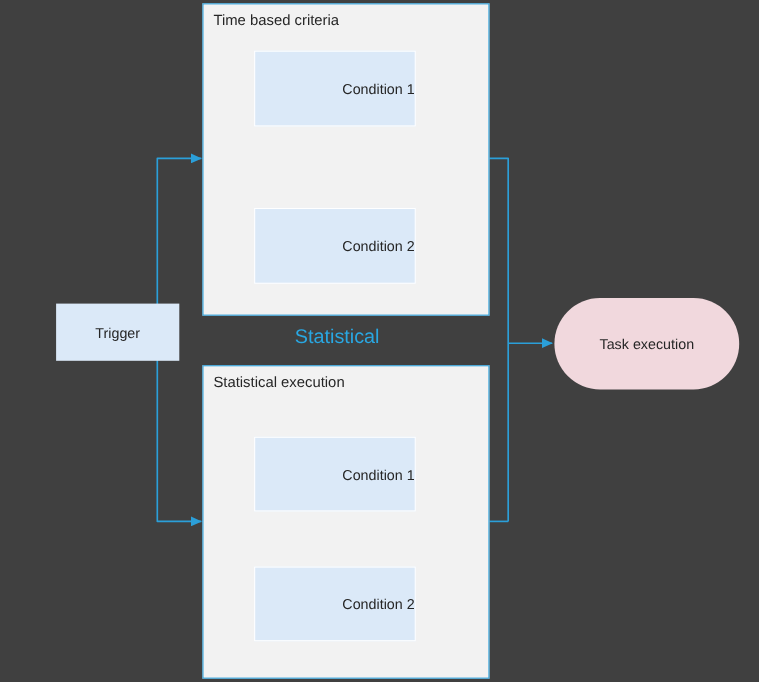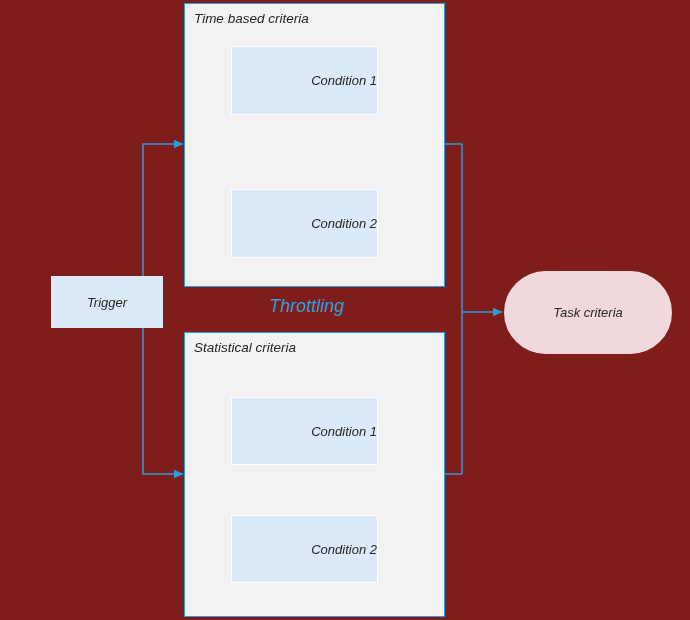--- a/index.html
+++ b/index.html
@@ -1,23 +1,22 @@
 <!DOCTYPE html>
 <html><head>
 <meta charset="utf-8">
 <style>
   html, body { margin: 0; padding: 0; background: #ffffff; }
   .canvas {
     position: relative;
     width: 690px;
     height: 620px;
-    background: #7f1d1d;
+    background: #404040;
     font-family: "Liberation Sans", "DejaVu Sans", sans-serif;
     overflow: hidden;
-    font-style: italic;
   }
   .canvas svg.connectors {
     position: absolute;
     left: 0; top: 0;
     width: 690px; height: 620px;
   }
   .group {
     position: absolute;
     background: #f2f2f2;
     border: 1px solid #2b9fd9;
@@ -111,33 +110,33 @@
   <div class="group" style="left:184px; top:3px; width:261px; height:284px;">
     <div class="group-title">Time based criteria</div>
   </div>
   <div class="cond" style="left:231px; top:46px;">
     <span>Condition 1</span>
   </div>
   <div class="cond" style="left:231px; top:189px;">
     <span>Condition 2</span>
   </div>
 
-  <div class="throttling">Throttling</div>
+  <div class="throttling">Statistical</div>
 
   <div class="group" style="left:184px; top:332px; width:261px; height:285px;">
-    <div class="group-title">Statistical criteria</div>
+    <div class="group-title">Statistical execution</div>
   </div>
   <div class="cond" style="left:231px; top:397px; height:68px;">
     <span>Condition 1</span>
   </div>
   <div class="cond" style="left:231px; top:515px; height:68px;">
     <span>Condition 2</span>
   </div>
 
   <div class="trigger">
     <span>Trigger</span>
   </div>
 
   <div class="task">
-    <span>Task criteria</span>
+    <span>Task execution</span>
   </div>
 
 </div>
 
 </body></html>

